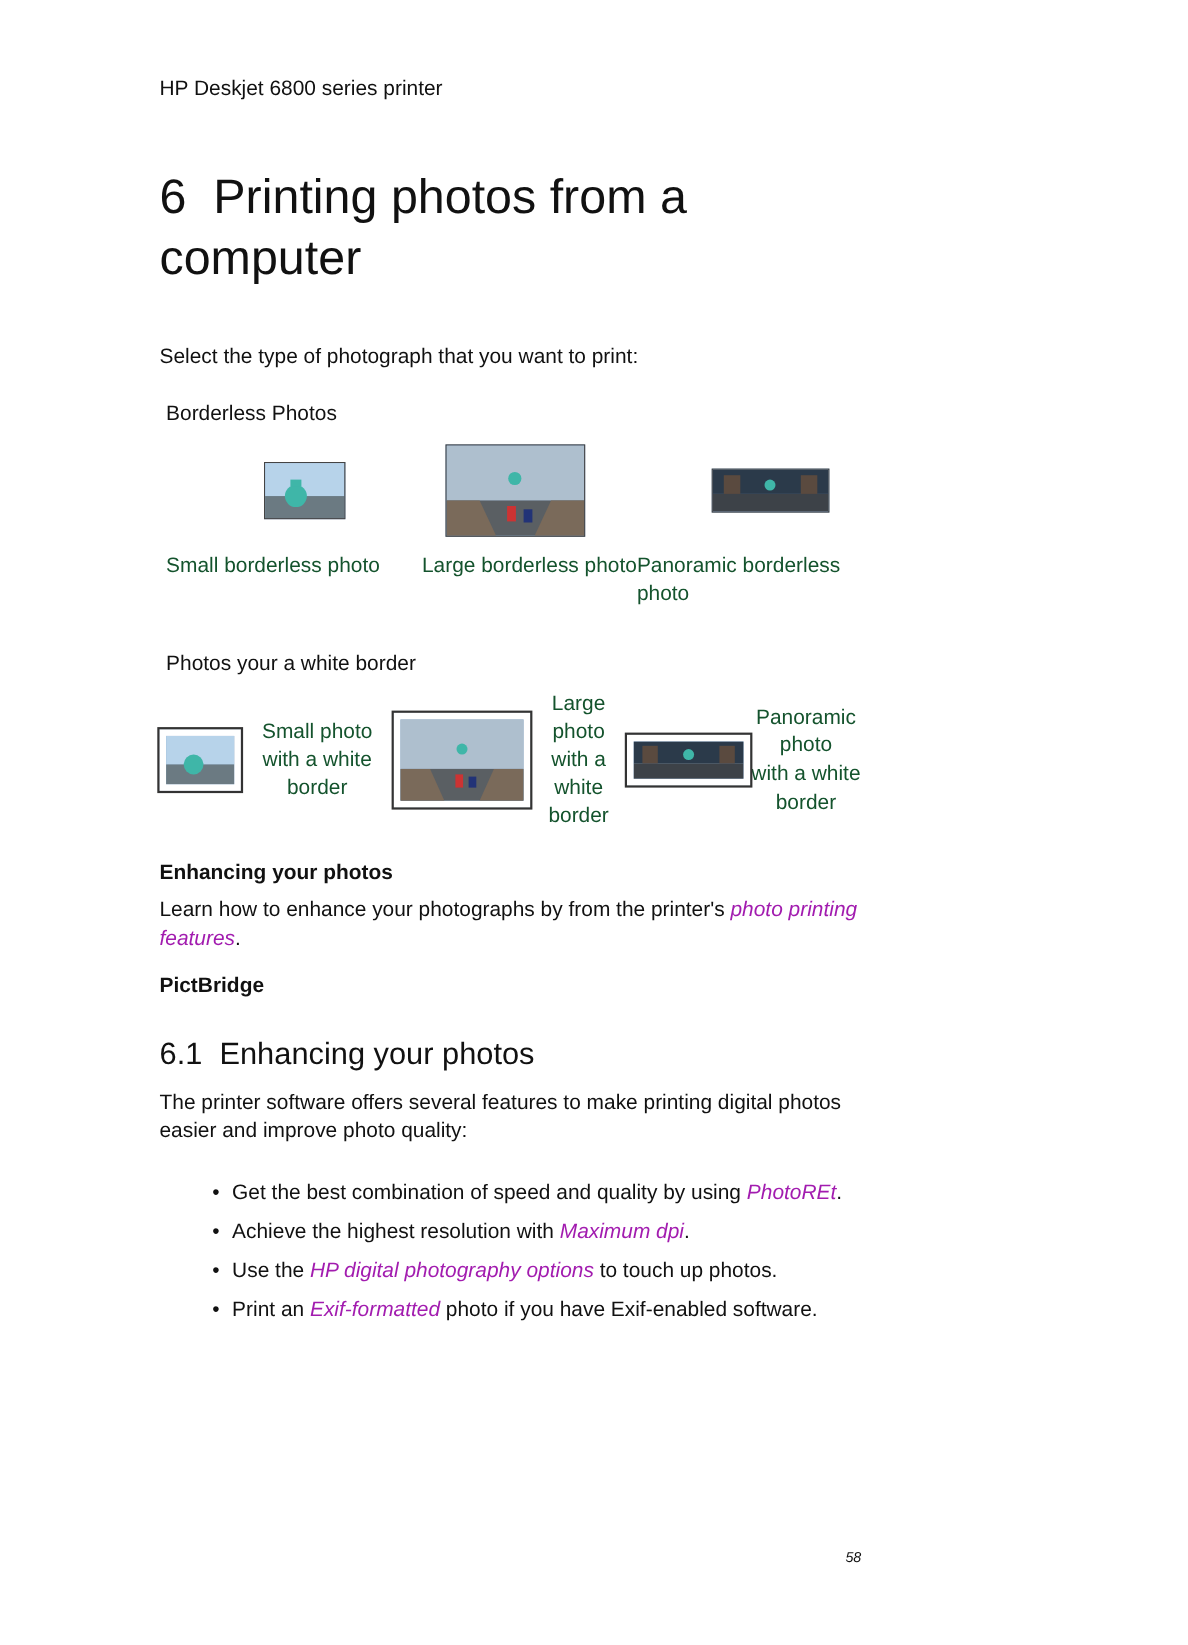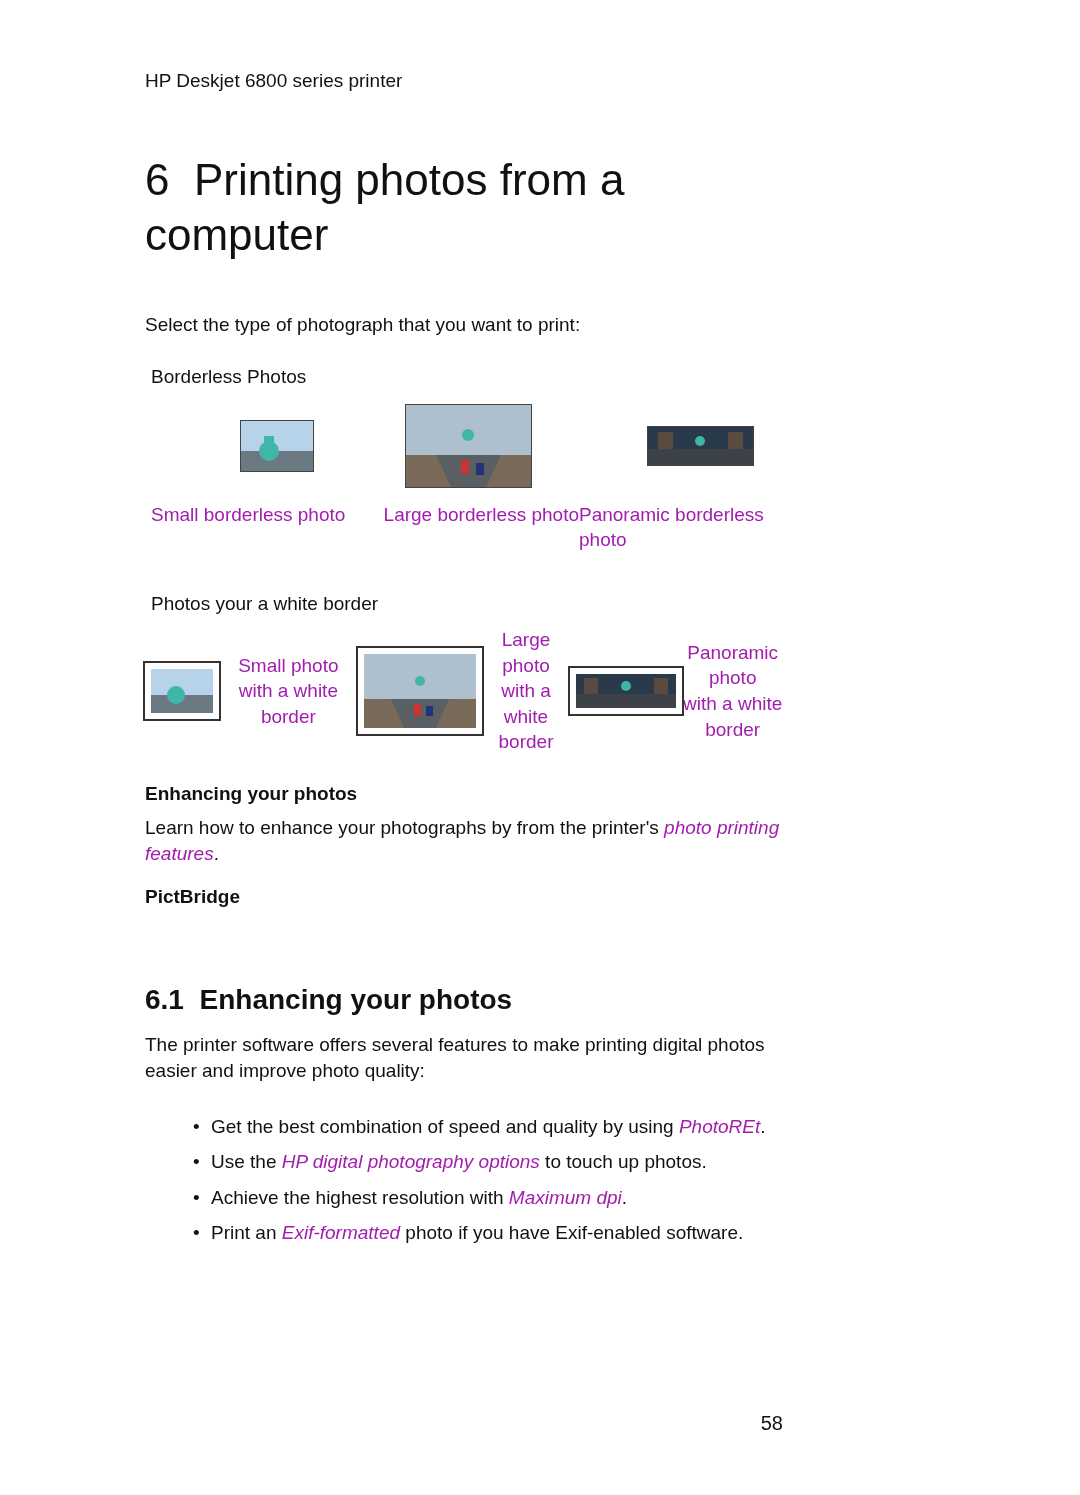--- a/index.html
+++ b/index.html
@@ -48,40 +48,40 @@
     flex-direction: column;
     align-items: center;
   }
   .link {
     color: #a21caf;
     cursor: pointer;
     font-style: italic;
   }
   .link-line {
     font-size: 19px;
-    color: #a21caf;
+    color: #14532d;
     margin: 0;
     line-height: 1.35;
   }
   .caption-row {
     display: flex;
     margin-bottom: 40px;
     padding-left: 6px;
     gap: 12px;
   }
   .caption-row .link-line { text-align: center; }
   .section-heading-bold {
     font-size: 19px;
     font-weight: 700;
     margin: 0 0 10px 0;
   }
   h2.h2 {
     font-size: 28px;
-    font-weight: 700;
-    margin: 76px 0 16px 0;
+    font-weight: 400;
+    margin: 34px 0 16px 0;
   }
   ul.bullets {
     margin: 0 0 0 48px;
     padding: 0;
     list-style: none;
   }
   ul.bullets li {
     font-size: 19px;
     line-height: 1.55;
     position: relative;
@@ -89,23 +89,24 @@
     margin-bottom: 6px;
   }
   ul.bullets li::before {
     content: "•";
     position: absolute;
     left: 0;
     top: 0;
   }
   .page-number {
     position: absolute;
-    bottom: 60px;
+    bottom: 72px;
     right: 145px;
-    font-size: 20px;
+    font-size: 13px;
+    font-style: italic;
   }
 
   
   .thumb {
     border: 1px solid #444;
     background: #8aa7c5;
     position: relative;
     display: block;
   }
   .thumb.white-border { border: 6px solid #fff; outline: 2px solid #333; }
@@ -261,24 +262,24 @@
   <h2 class="h2">
     <span>6.1</span>&nbsp;&nbsp;<span>Enhancing your photos</span>
   </h2>
   <p class="body-text">The printer software offers several features to make printing digital photos easier and improve photo quality:</p>
 
   <ul class="bullets">
     <li>
       <span>Get the best combination of speed and quality by using </span><span class="link">PhotoREt</span><span>.</span>
     </li>
     <li>
+      <span>Achieve the highest resolution with </span><span class="link">Maximum dpi</span><span>.</span>
+    </li>
+    <li>
       <span>Use the </span><span class="link">HP digital photography options</span><span> to touch up photos.</span>
-    </li>
-    <li>
-      <span>Achieve the highest resolution with </span><span class="link">Maximum dpi</span><span>.</span>
     </li>
     <li>
       <span>Print an </span><span class="link">Exif-formatted</span><span> photo if you have Exif-enabled software.</span>
     </li>
   </ul>
 
   <div class="page-number">58</div>
 </div>
 
 </body></html>

